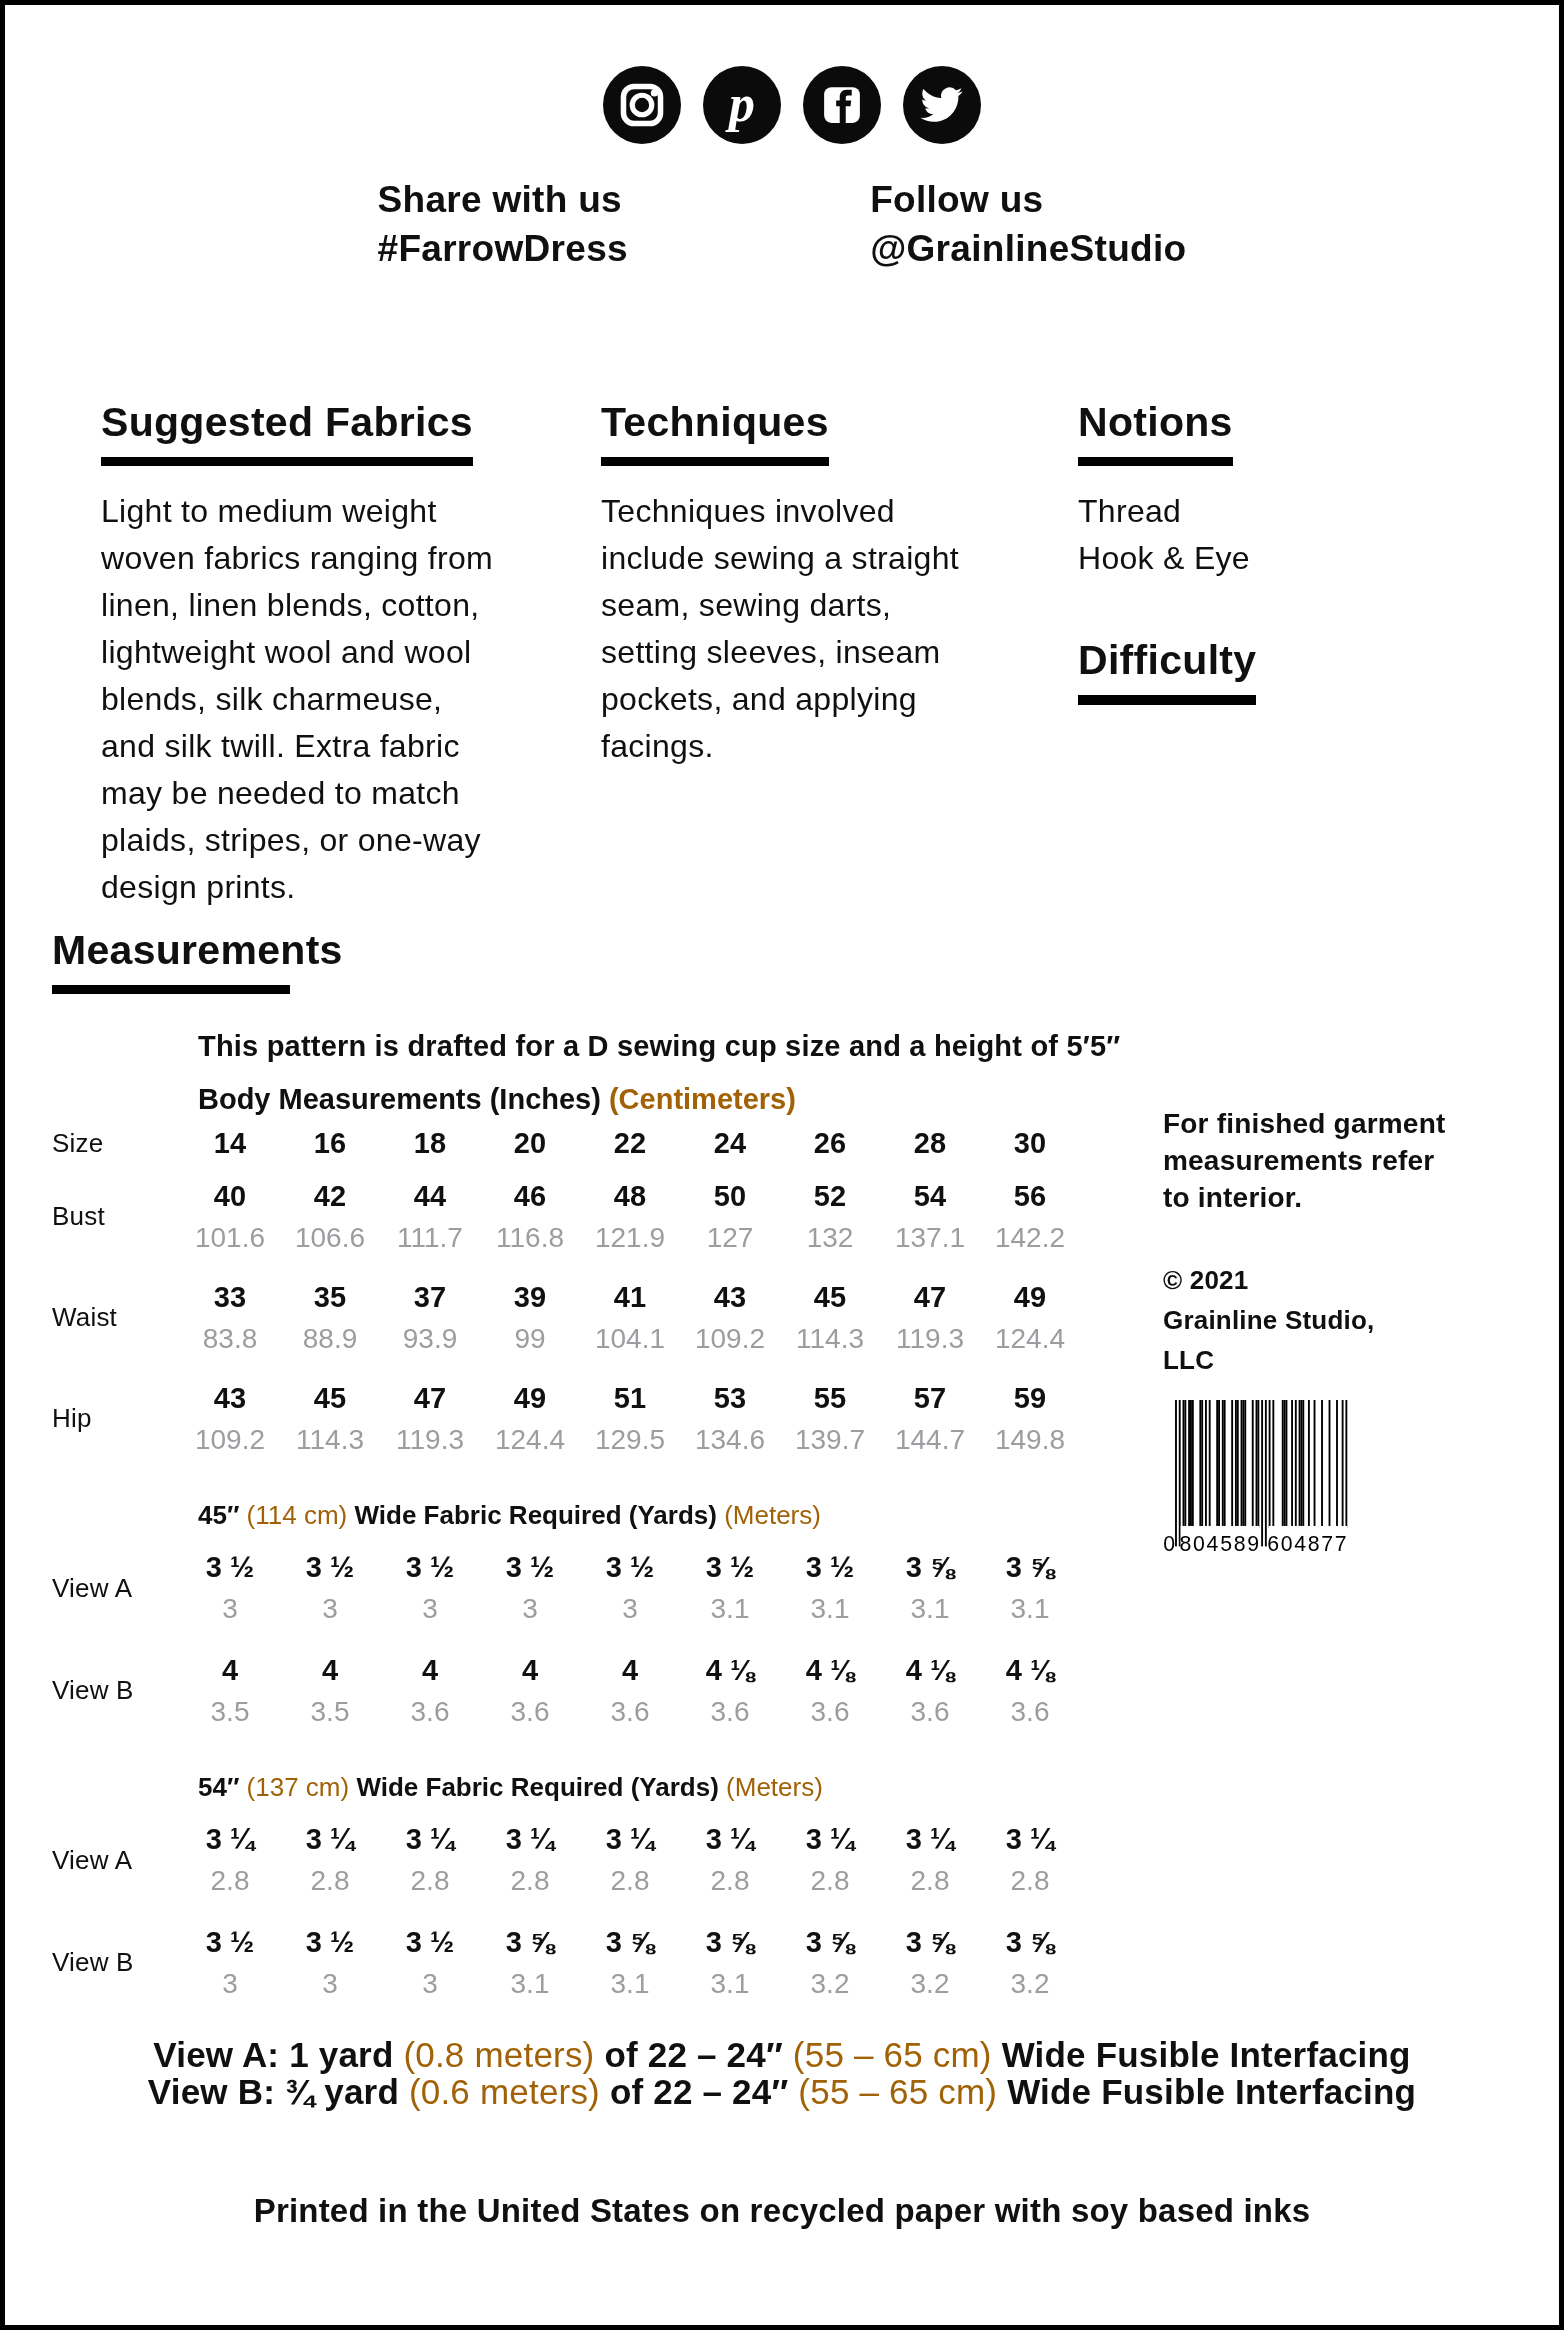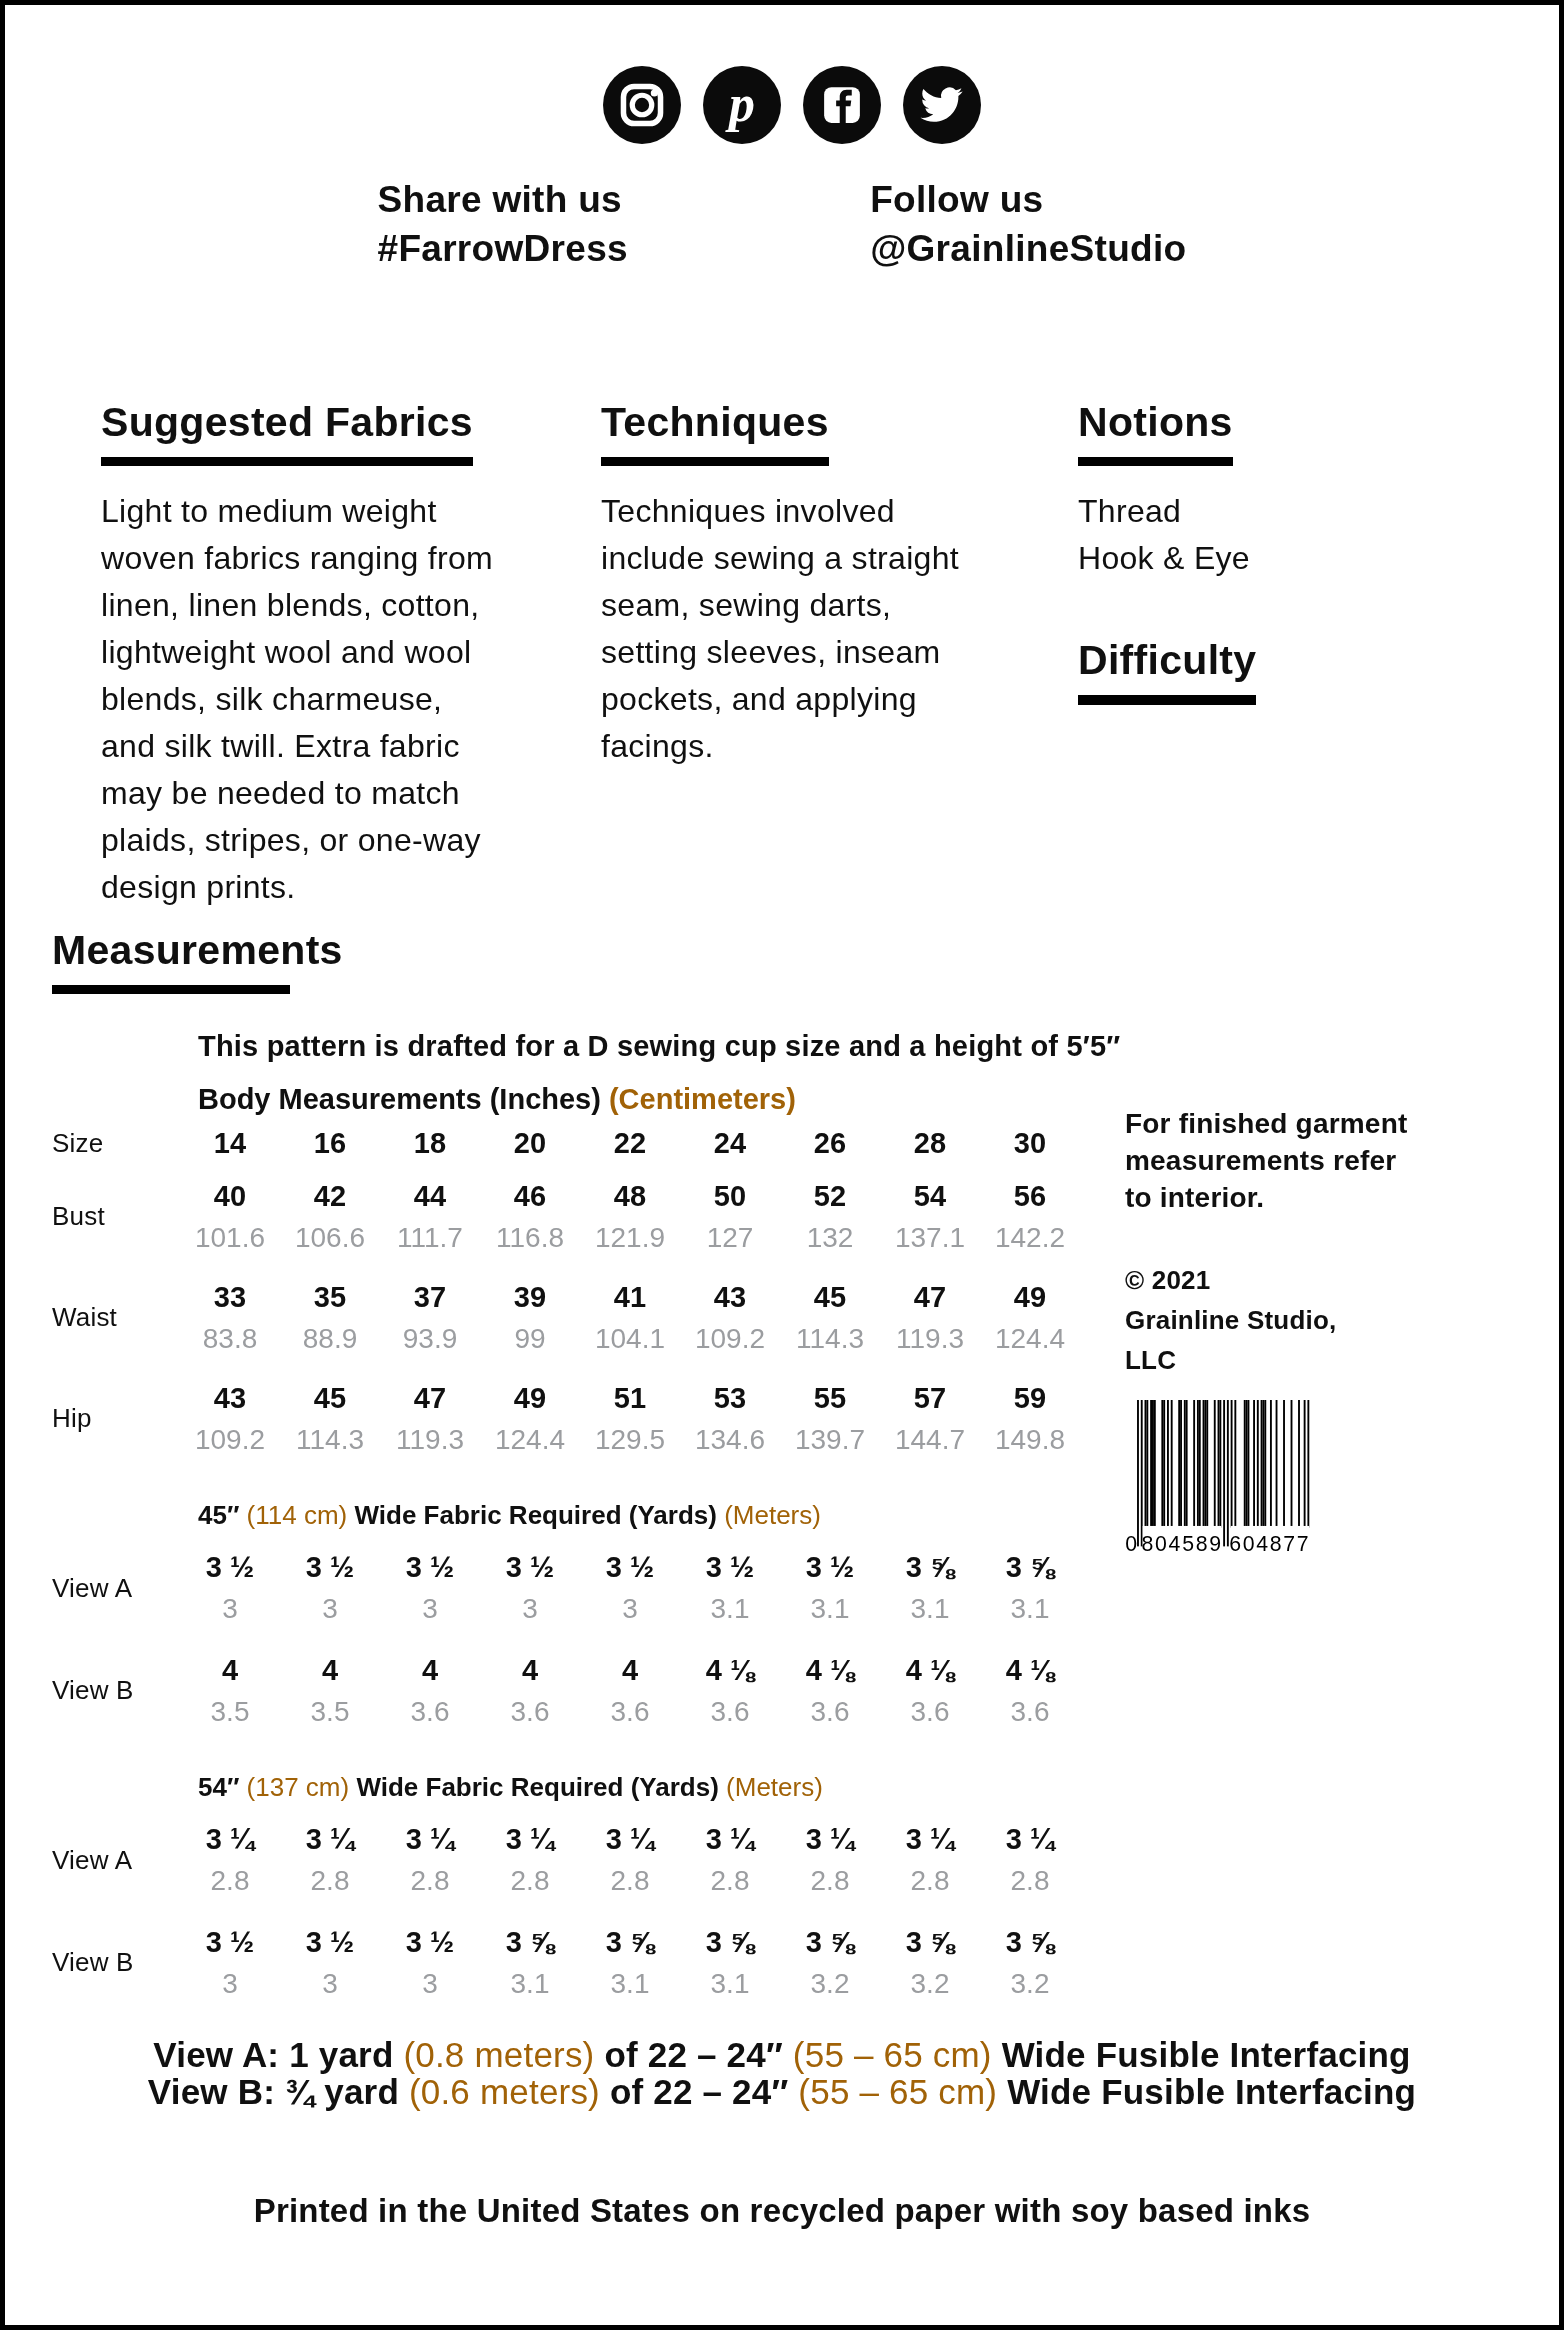--- a/index.html
+++ b/index.html
@@ -54,21 +54,21 @@
   .row-bust { margin-top:12px; }
   .row-gap  { margin-top:19px; }
   .fab-title { margin:37px 0 0 146px; font-size:26px; font-weight:700; line-height:37px; }
   .fab-title .gray { font-weight:400; }
   .fab-row-a { margin-top:13.6px; }
   .fab-row-b { margin-top:20.4px; }
   .interfacing { margin-top:32px; text-align:center; font-size:35px; font-weight:700; line-height:37px; letter-spacing:0.2px; }
   .interfacing .gray { font-weight:400; }
   .printed { margin-top:82px; text-align:center; font-weight:700; font-size:33px; letter-spacing:0.2px; }
   
-  .aside { position:absolute; left:1073px; top:77px; width:298px; }
+  .aside { position:absolute; left:1111px; top:77px; width:298px; }
   .fin  { margin:0; font-weight:600; font-size:28px; line-height:37px; white-space:pre-line; letter-spacing:0.2px; }
   .copy { margin:44px 0 0; font-weight:600; font-size:26px; line-height:40px; white-space:pre-line; letter-spacing:0.2px; }
   .barcode { margin-top:20.4px; }
   .bc-digit { font-family:"Liberation Sans","DejaVu Sans",sans-serif; font-size:25px; letter-spacing:2px; fill:#000; }
 </style>
 </head>
 <body>
 
 <div class="page">
 

